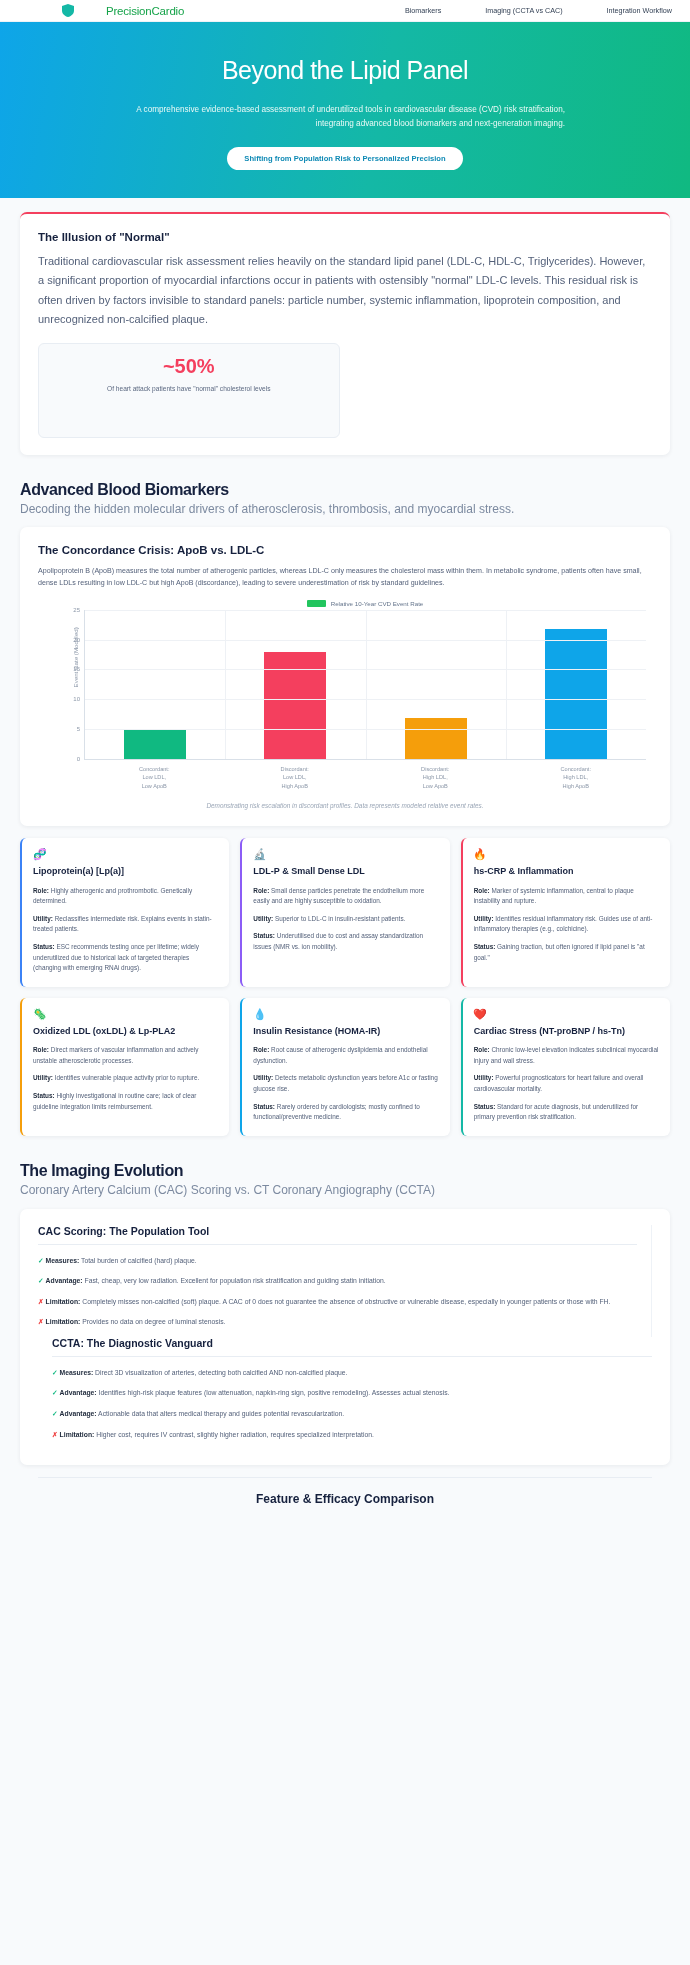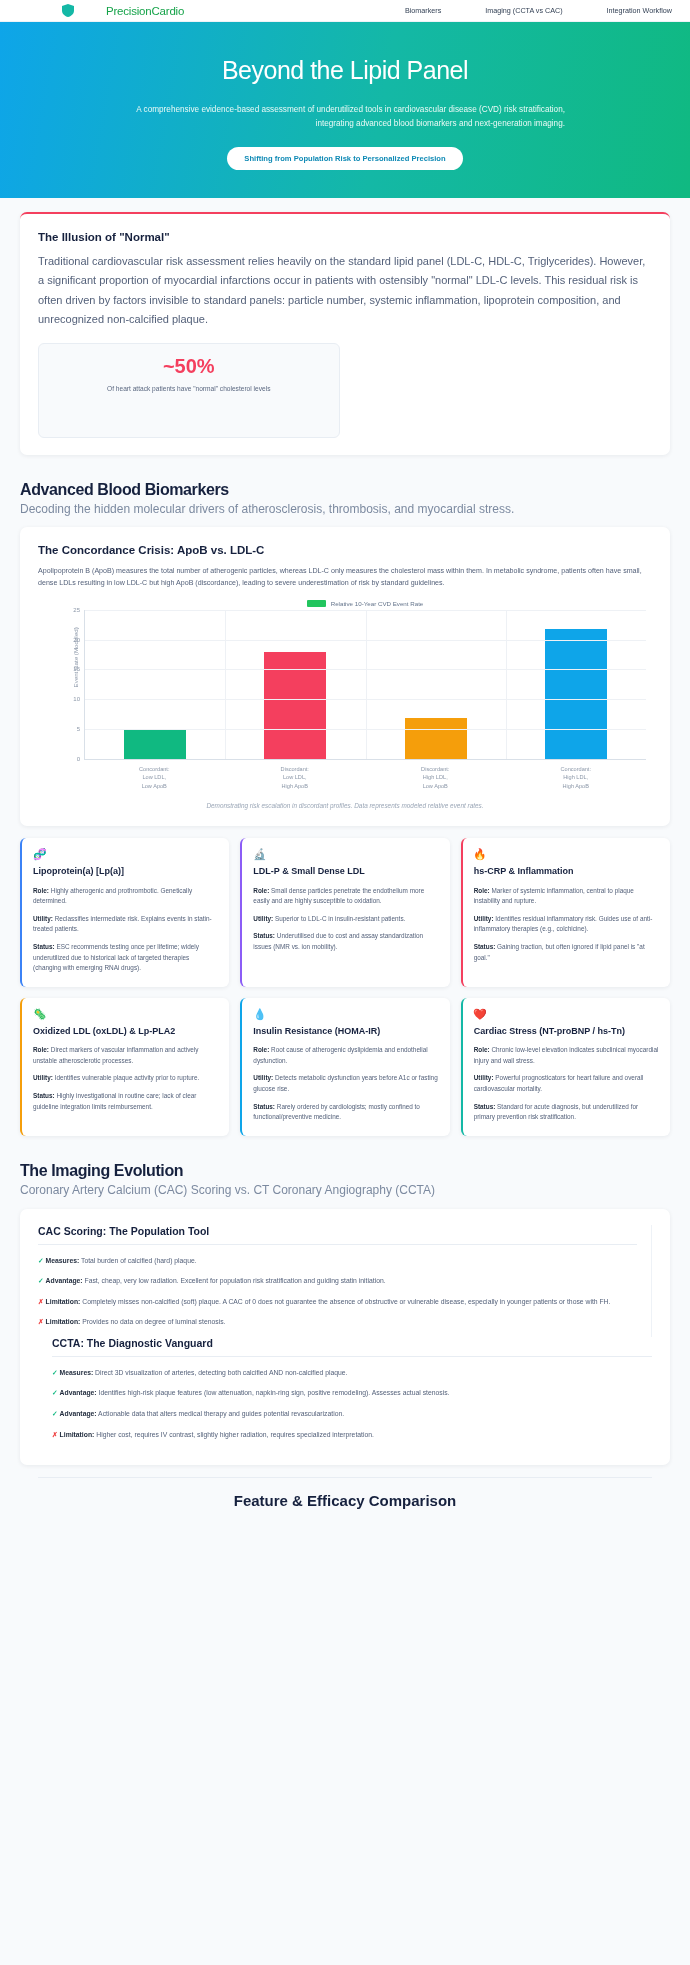--- a/index.html
+++ b/index.html
@@ -170,21 +170,21 @@
   .img-col-title {
     font-size: 10.5px; font-weight: bold; color: #16213e;
     padding-bottom: 7px; border-bottom: 1px solid #e8edf3; margin-bottom: 10px;
   }
   .img-point { font-size: 6.8px; line-height: 1.7; color: #54617a; margin-bottom: 9px; }
   .img-point b { color: #1e293b; }
   .mk { font-weight: bold; }
   .mk-ok { color: #10b981; }
   .mk-no { color: #ef4444; }
   .compare-head {
-    text-align: center; font-size: 15px; font-weight: bold;
+    text-align: center; font-size: 12px; font-weight: bold;
     color: #16213e; padding: 14px 0 6px; margin: 12px 18px 0;
     border-top: 1px solid #e8edf3;
   }
 </style>
 </head>
 <body>
 
 <header class="site-header">
   <div class="brand">
     <svg class="brand-icon" viewBox="0 0 24 26">

